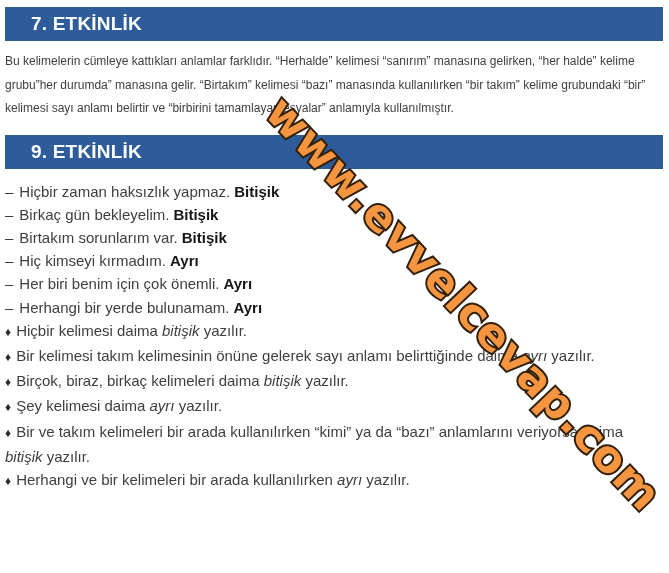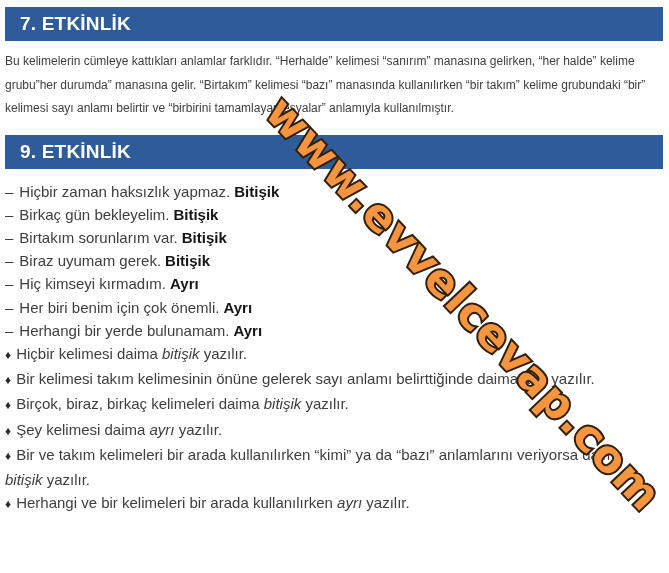--- a/index.html
+++ b/index.html
@@ -15,21 +15,21 @@
     padding: 7px 6px 0 5px;
   }
   .section-header {
     width: 658px;
     height: 34px;
     background: #2e5c9a;
     color: #ffffff;
     font-size: 19px;
     font-weight: bold;
     line-height: 34px;
-    padding-left: 15px;
+    padding-left: 26px;
     letter-spacing: 0.2px;
   }
   .paragraph {
     margin-top: 9px;
     margin-bottom: 14px;
     width: 652px;
     font-size: 12px;
     line-height: 23.5px;
     color: #3e3e3e;
   }
@@ -93,21 +93,20 @@
   <div class="paragraph">Bu kelimelerin cümleye kattıkları anlamlar farklıdır. “Herhalde” kelimesi “sanırım” manasına gelirken, “her halde” kelime grubu”her durumda” manasına gelir. “Birtakım” kelimesi “bazı” manasında kullanılırken “bir takım” kelime grubundaki “bir” kelimesi sayı anlamı belirtir ve “birbirini tamamlayan eşyalar” anlamıyla kullanılmıştır.</div>
 
   <div class="section-header">
     <span>9. ETKİNLİK</span>
   </div>
 
   <div class="list">
     <div class="item"><span class="marker">–</span><span>Hiçbir zaman haksızlık yapmaz.</span><span class="answer">Bitişik</span></div>
     <div class="item"><span class="marker">–</span><span>Birkaç gün bekleyelim.</span><span class="answer">Bitişik</span></div>
     <div class="item"><span class="marker">–</span><span>Birtakım sorunlarım var.</span><span class="answer">Bitişik</span></div>
-    <div class="item"><span class="marker">–</span><span>Biraz uyumam gerek.</span><span class="answer">Bitişik</span></div>
     <div class="item"><span class="marker">–</span><span>Hiç kimseyi kırmadım.</span><span class="answer">Ayrı</span></div>
     <div class="item"><span class="marker">–</span><span>Her biri benim için çok önemli.</span><span class="answer">Ayrı</span></div>
     <div class="item"><span class="marker">–</span><span>Herhangi bir yerde bulunamam.</span><span class="answer">Ayrı</span></div>
   </div>
 
   <div class="notes">
     <div class="note"><span class="bullet">♦</span><span>Hiçbir kelimesi daima </span><em>bitişik</em><span> yazılır.</span></div>
     <div class="note"><span class="bullet">♦</span><span>Bir kelimesi takım kelimesinin önüne gelerek sayı anlamı belirttiğinde daima </span><em>ayrı</em><span> yazılır.</span></div>
     <div class="note"><span class="bullet">♦</span><span>Birçok, biraz, birkaç kelimeleri daima </span><em>bitişik</em><span> yazılır.</span></div>
     <div class="note"><span class="bullet">♦</span><span>Şey kelimesi daima </span><em>ayrı</em><span> yazılır.</span></div>

